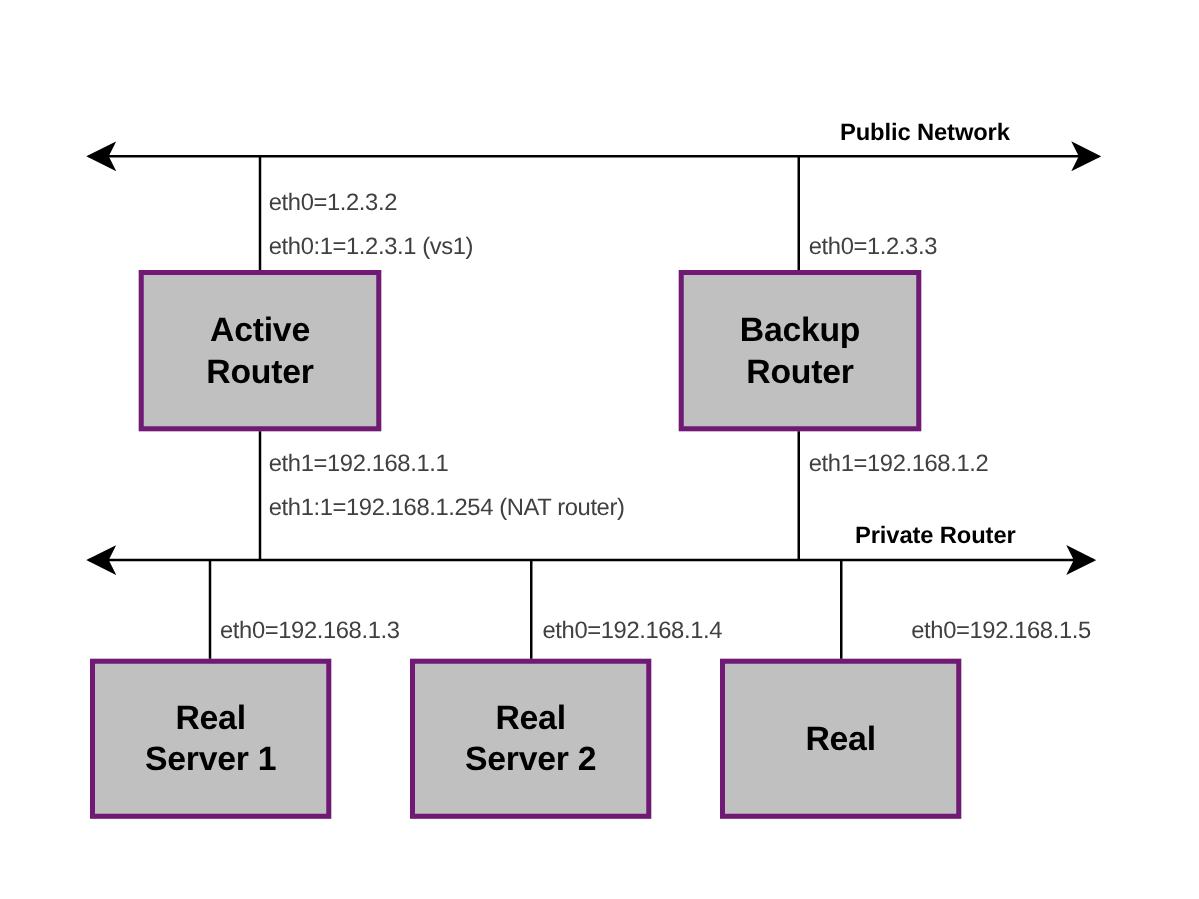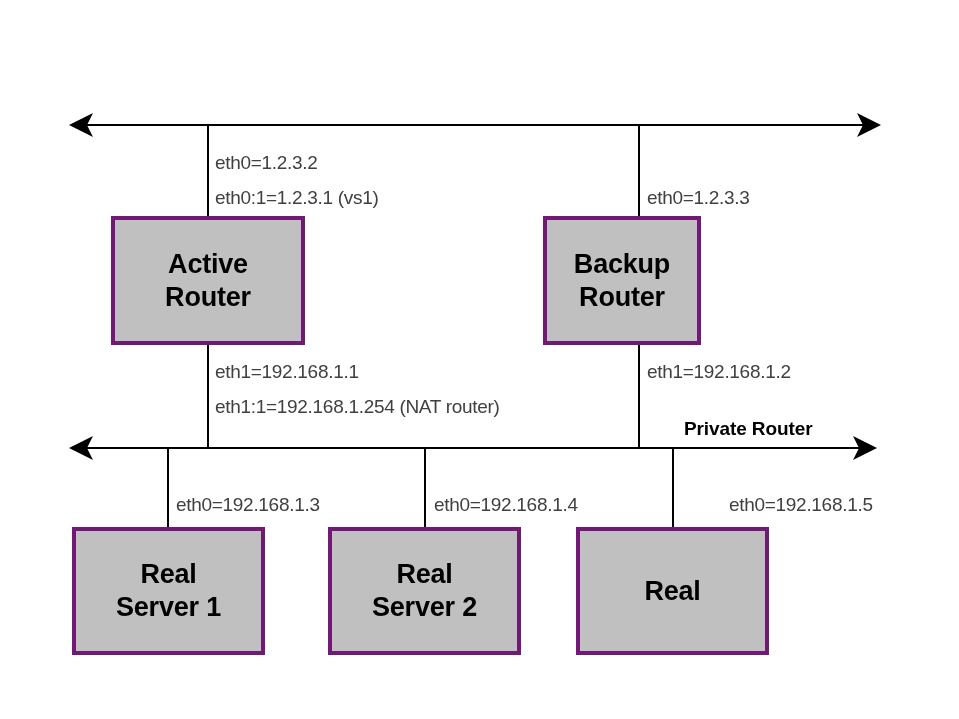--- a/index.html
+++ b/index.html
@@ -81,35 +81,36 @@
     <line x1="208" y1="344" x2="208" y2="448" stroke="#000000" stroke-width="2"></line>
 
     <line x1="639" y1="125" x2="639" y2="217" stroke="#000000" stroke-width="2"></line>
     <line x1="639" y1="344" x2="639" y2="448" stroke="#000000" stroke-width="2"></line>
 
     <line x1="168" y1="448" x2="168" y2="528" stroke="#000000" stroke-width="2"></line>
     <line x1="425" y1="448" x2="425" y2="528" stroke="#000000" stroke-width="2"></line>
     <line x1="673" y1="448" x2="673" y2="528" stroke="#000000" stroke-width="2"></line>
   </svg>
 
+  <div class="net-label" style="left:672px; top:96px;">Public Network</div>
 
   <div class="net-label" style="left:684px; top:418px;">Private Router</div>
 
   <div class="iface-label" style="left:215px; top:153px;">eth0=1.2.3.2</div>
 
   <div class="iface-label" style="left:215px; top:188px;">eth0:1=1.2.3.1 (vs1)</div>
 
   <div class="iface-label" style="left:647px; top:188px;">eth0=1.2.3.3</div>
 
   <div class="node-box" style="left:111px; top:216px; width:194px; height:129px;">
     <span class="ln">Active</span>
     <span class="ln">Router</span>
   </div>
 
-  <div class="node-box" style="left:543px; top:216px; width:158px; height:129px;">
+  <div class="node-box" style="left:543px; top:216px; width:194px; height:129px;">
     <span class="ln">Backup</span>
     <span class="ln">Router</span>
   </div>
 
   <div class="iface-label" style="left:215px; top:362px;text-align:center;">eth1=192.168.1.1</div>
 
   <div class="iface-label" style="left:215px; top:397px;">eth1:1=192.168.1.254 (NAT router)</div>
 
   <div class="iface-label" style="left:647px; top:362px;">eth1=192.168.1.2</div>
 

